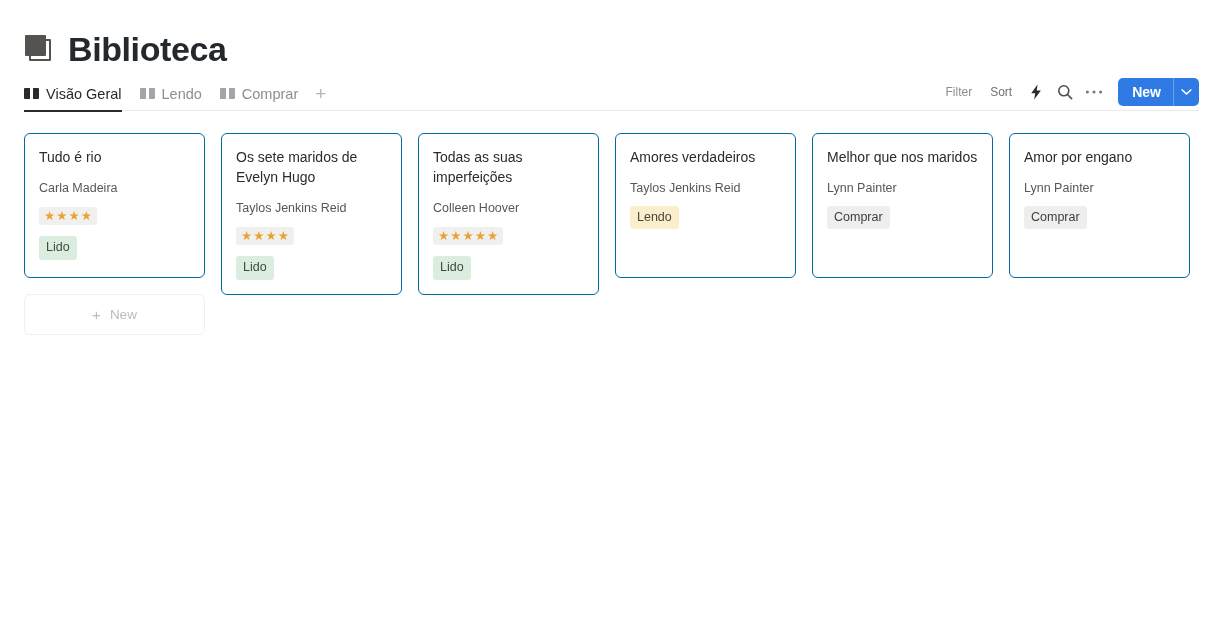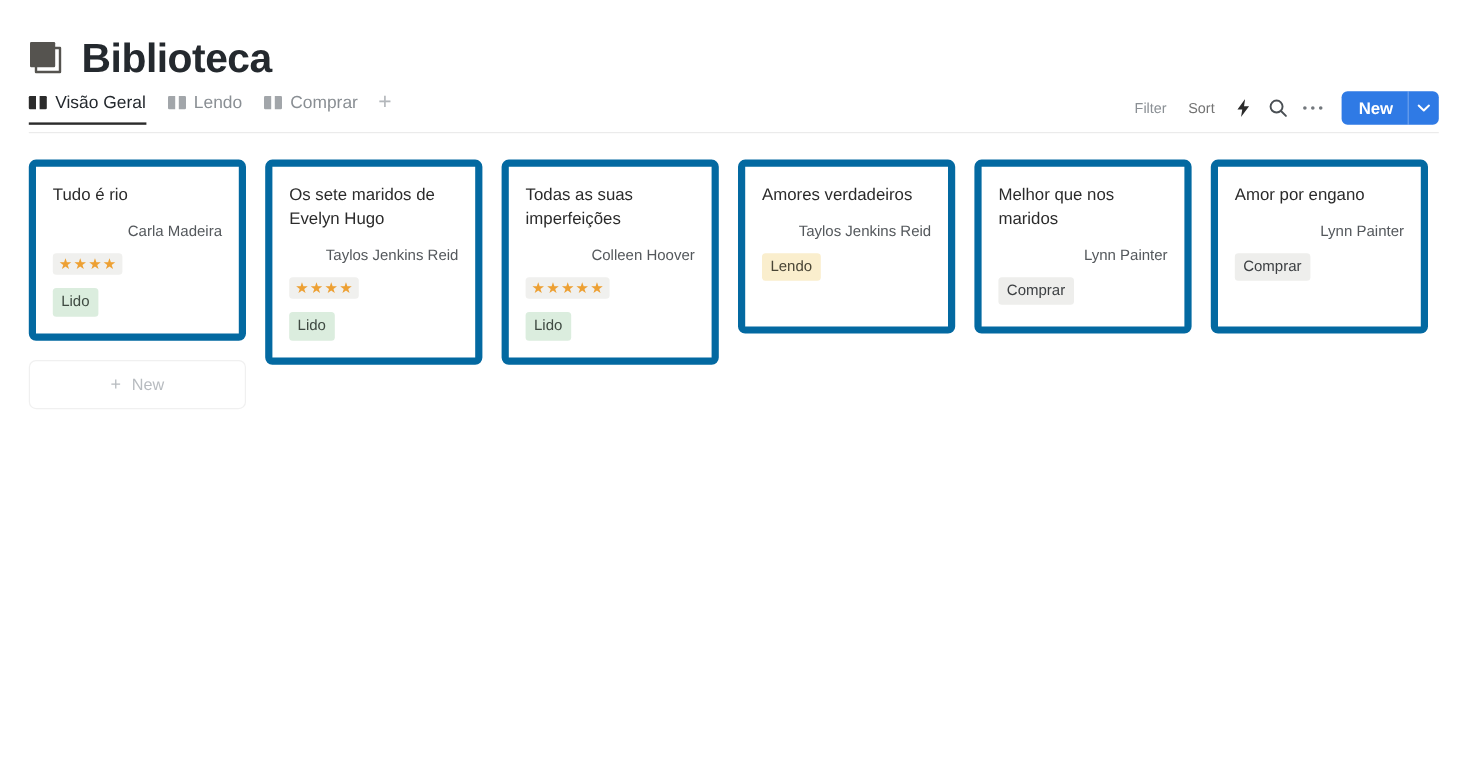--- a/index.html
+++ b/index.html
@@ -57,21 +57,21 @@
     color: #24292e;
     letter-spacing: -0.4px;
     line-height: 1;
     margin: 0;
   }
 
   
   .tabbar {
     position: relative;
     display: flex;
-    align-items: flex-start;
+    align-items: flex-end;
     justify-content: space-between;
     margin-top: 14px;
     padding: 0 20px 0 24px;
     height: 35px;
   }
   .tabbar::after {
     content: "";
     position: absolute;
     left: 24px;
     right: 20px;
@@ -197,37 +197,36 @@
     gap: 16px;
     padding: 22px 0 0 24px;
     flex-wrap: nowrap;
   }
   .col { width: 181px; flex: 0 0 auto; }
 
   .card {
     width: 181px;
     min-height: 145px;
     background: #ffffff;
-    border: 6px solid #0369a1;
+    border: 1px solid #0369a1;
     border-radius: 6px;
     padding: 14px 14px 14px 14px;
     cursor: pointer;
   }
   .card-title {
     font-size: 14px;
     color: #2b2b2b;
     line-height: 1.42;
     margin: 0 0 13px 0;
   }
   .card-author {
     font-size: 12.5px;
     color: #54585c;
     margin: 0 0 10px 0;
     line-height: 1.2;
-    text-align: right;
   }
   .rating {
     display: inline-flex;
     align-items: center;
     gap: 1px;
     background: #f0f0ee;
     border-radius: 3px;
     padding: 3px 5px;
     margin-bottom: 11px;
     line-height: 1;

